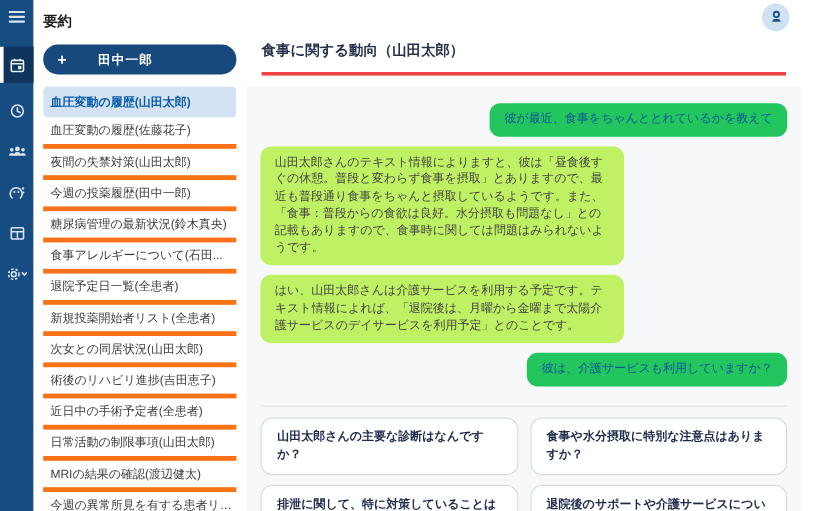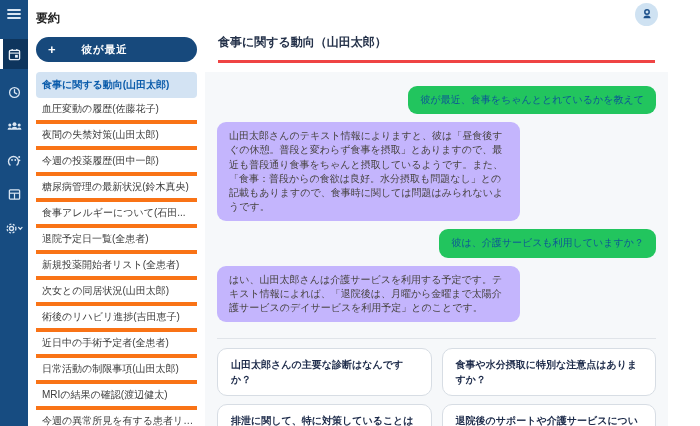--- a/index.html
+++ b/index.html
@@ -43,21 +43,21 @@
     display:flex; align-items:center; justify-content:center; cursor:pointer; }
   .main-header { padding:6px 13px 9px 13px; background:#fff; }
   .main-header .mh-title { font-size:12px; font-weight:bold; color:#25324a;
     padding-bottom:9px; border-bottom:3px solid #ef4444; }
 
   .chat { flex:1; background:#f6f8fa; padding:14px 12px 0 12px; display:flex;
     flex-direction:column; overflow:hidden; }
   .bubble { font-size:10px; line-height:1.42; border-radius:9px; padding:7px 12px;
     max-width:69%; }
   .bubble.user { align-self:flex-end; background:#22c55e; color:#0d5795; margin-bottom:8px; }
-  .bubble.assistant { align-self:flex-start; background:#c4b5fd; color:#474340;
+  .bubble.assistant { align-self:flex-start; background:#bef264; color:#474340;
     margin-bottom:8px; }
 
   .divider { border-top:1px solid #e0e4e9; margin:8px 0 9px 0; }
   .cards { display:grid; grid-template-columns:1fr 1fr; gap:8px 10px; }
   .card { background:#fff; border:1px solid #d7dde4; border-radius:10px;
     padding:8px 13px; font-size:10px; font-weight:bold; color:#1d2b4a; line-height:1.5;
     text-align:left; cursor:pointer; display:flex; align-items:center; }
 </style>
 </head>
 <body>
@@ -129,25 +129,25 @@
           </g>
           <polyline points="13.6,5.4 15.3,7.2 17,5.4" fill="none" stroke="#d9e5f2" stroke-width="1.3" stroke-linecap="round"></polyline>
         </svg>
     </div>
   </nav>
 
   <aside class="sidebar">
     <div class="page-title">要約</div>
     <button class="new-btn">
       <span class="plus">+</span>
-      <span class="nb-label">彼が最近</span>
+      <span class="nb-label">田中一郎</span>
     </button>
     <div class="s-list">
       <div class="s-item selected">
-          <span>食事に関する動向(山田太郎)</span>
+          <span>血圧変動の履歴(山田太郎)</span>
         </div>
       <div class="s-item">
           <span>血圧変動の履歴(佐藤花子)</span>
         </div>
       <div class="s-item">
           <span>夜間の失禁対策(山田太郎)</span>
         </div>
       <div class="s-item">
           <span>今週の投薬履歴(田中一郎)</span>
         </div>
@@ -193,22 +193,22 @@
           </svg>
       </div>
     </div>
     <div class="main-header">
       <div class="mh-title">食事に関する動向（山田太郎）</div>
     </div>
 
     <div class="chat">
       <div class="bubble user">彼が最近、食事をちゃんととれているかを教えて</div>
       <div class="bubble assistant">山田太郎さんのテキスト情報によりますと、彼は「昼食後すぐの休憩。普段と変わらず食事を摂取」とありますので、最近も普段通り食事をちゃんと摂取しているようです。また、「食事：普段からの食欲は良好。水分摂取も問題なし」との記載もありますので、食事時に関しては問題はみられないようです。</div>
+      <div class="bubble assistant">はい、山田太郎さんは介護サービスを利用する予定です。テキスト情報によれば、「退院後は、月曜から金曜まで太陽介護サービスのデイサービスを利用予定」とのことです。</div>
       <div class="bubble user">彼は、介護サービスも利用していますか？</div>
-      <div class="bubble assistant">はい、山田太郎さんは介護サービスを利用する予定です。テキスト情報によれば、「退院後は、月曜から金曜まで太陽介護サービスのデイサービスを利用予定」とのことです。</div>
 
       <div class="divider"></div>
 
       <div class="cards">
         <button class="card">山田太郎さんの主要な診断はなんですか？</button>
         <button class="card">食事や水分摂取に特別な注意点はありますか？</button>
         <button class="card">排泄に関して、特に対策していることはありますか？</button>
         <button class="card">退院後のサポートや介護サービスについての予定は？</button>
       </div>
 

